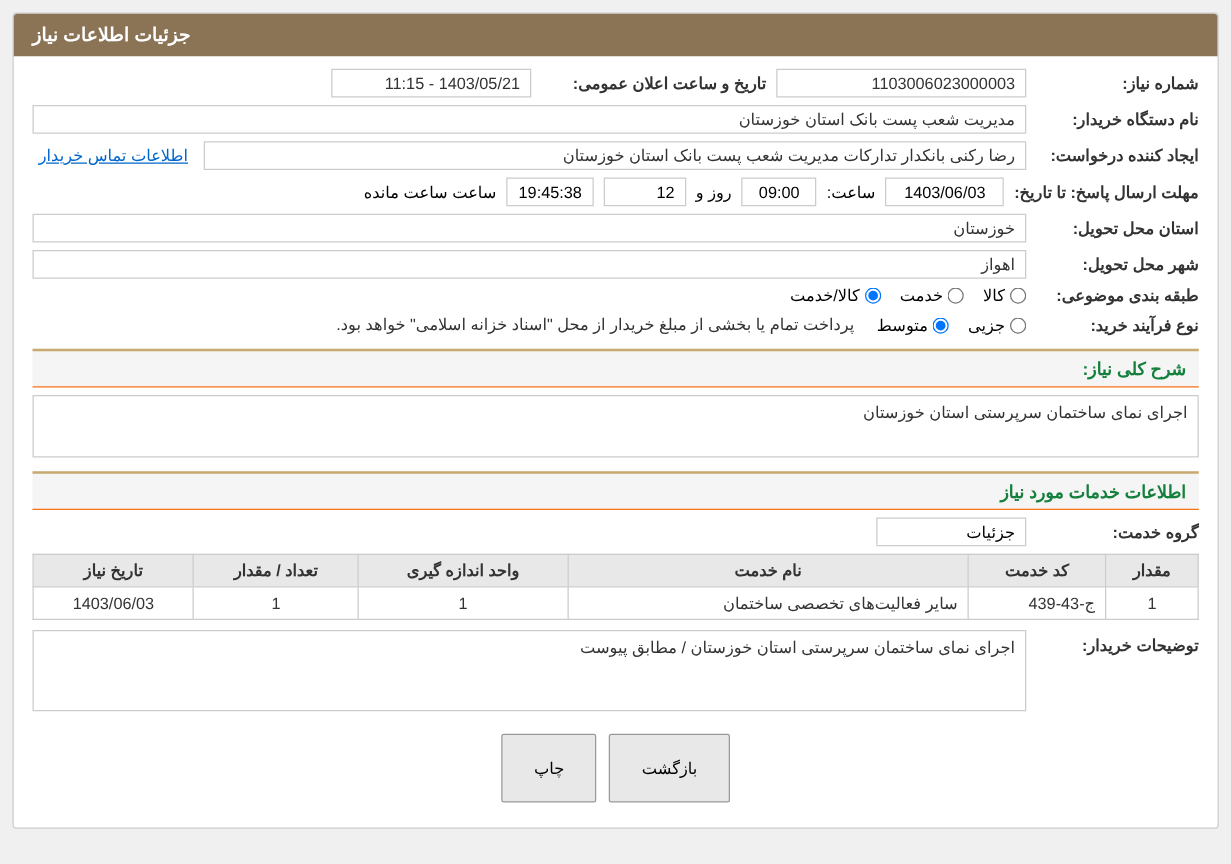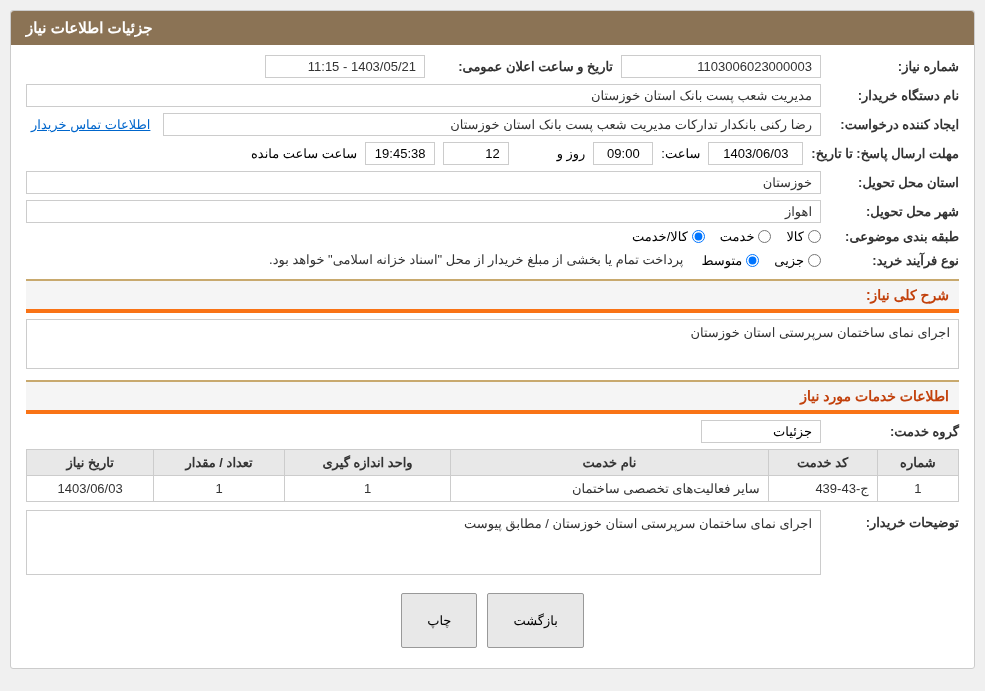--- a/index.html
+++ b/index.html
@@ -62,26 +62,26 @@
       text-align: center;
     }
     .link-text {
       color: #0066cc;
       text-decoration: underline;
       cursor: pointer;
     }
     .section-header {
       background: #f5f5f5;
       border-top: 2px solid #c8a96e;
-      border-bottom: 4px solid #f97316;
+      border-bottom: 1px solid #f97316;
       padding: 6px 10px;
       font-weight: bold;
       font-size: 14px;
       margin: 8px 0 6px 0;
-      color: #c2410c;
+      color: #15803d;
     }
     .radio-group {
       display: flex;
       gap: 15px;
       align-items: center;
     }
     .radio-item {
       display: flex;
       align-items: center;
       gap: 4px;
@@ -191,21 +191,21 @@
         <span class="info-label">ایجاد کننده درخواست:</span>
         <span class="info-value">رضا رکنی بانکدار تدارکات  مدیریت شعب پست بانک استان خوزستان</span>
         <span class="link-text" style="white-space:nowrap;padding: 3px 5px;">اطلاعات تماس خریدار</span>
       </div>
 
       <div class="info-row">
         <span class="info-label">مهلت ارسال پاسخ: تا تاریخ:</span>
         <span class="date-box" style="min-width:95px;">1403/06/03</span>
         <span style="white-space:nowrap;">ساعت:</span>
         <span class="date-box" style="min-width:60px;">09:00</span>
-        <span style="white-space:nowrap;margin-left:40px;">روز و</span>
+        <span style="white-space:nowrap;">روز و</span>
         <span class="date-box" style="min-width:35px;padding-left:41px;">12</span>
         <span class="date-box" style="min-width:70px;">19:45:38</span>
         <span>ساعت ساعت مانده</span>
       </div>
 
       <div class="info-row">
         <span class="info-label">استان محل تحویل:</span>
         <span class="info-value">خوزستان</span>
       </div>
 
@@ -255,21 +255,21 @@
       <div class="section-header">اطلاعات خدمات مورد نیاز</div>
 
       <div class="group-row">
         <span class="info-label">گروه خدمت:</span>
         <span class="group-value">جزئیات</span>
       </div>
 
       <table class="services-table">
         <thead>
           <tr>
-            <th>شماره</th>
+            <th>مقدار</th>
             <th>کد خدمت</th>
             <th>نام خدمت</th>
             <th>واحد اندازه گیری</th>
             <th>تعداد / مقدار</th>
             <th>تاریخ نیاز</th>
           </tr>
         </thead>
         <tbody>
           <tr>
             <td>1</td>

